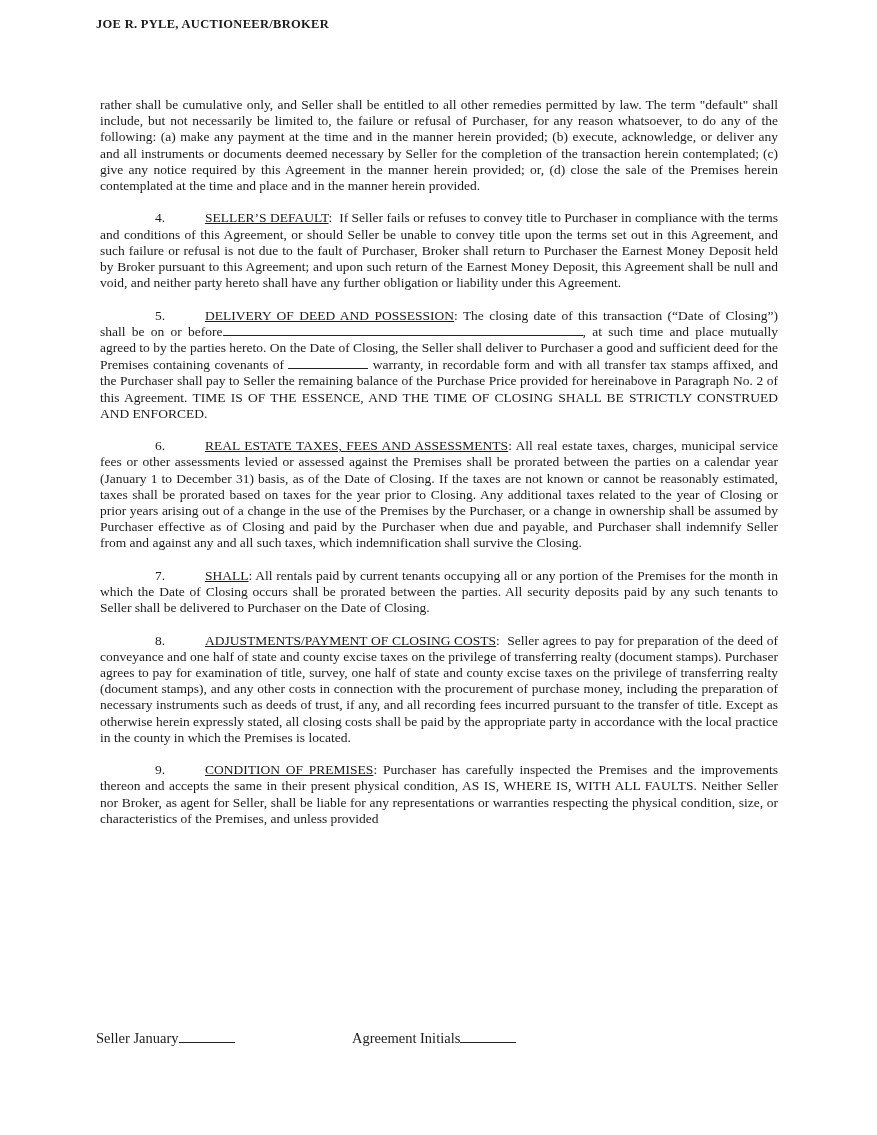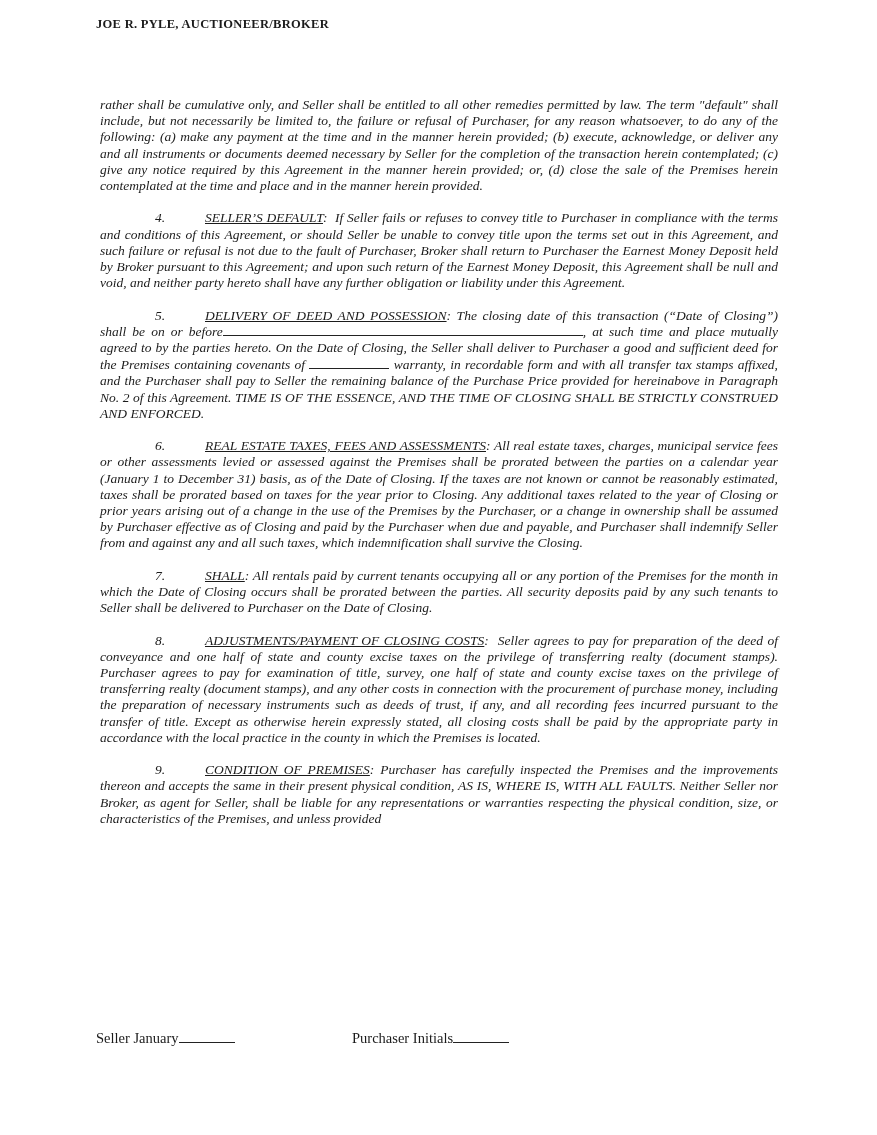--- a/index.html
+++ b/index.html
@@ -26,21 +26,20 @@
     white-space: nowrap;
   }
   .doc-body {
     position: absolute;
     top: 97px;
     left: 100px;
     width: 678px;
     font-size: 13.5px;
     line-height: 16.2px;
     text-align: justify;
-    font-style: italic;
   }
   .para {
     margin: 0 0 16.2px 0;
   }
   .para.indent {
     text-indent: 55px;
   }
   .pnum {
     display: inline-block;
     width: 50px;
@@ -90,17 +89,17 @@
       <p class="para indent"><span class="pnum">7.</span><span class="pheading">SHALL</span>: All rentals paid by current tenants occupying all or any portion of the Premises for the month in which the Date of Closing occurs shall be prorated between the parties. All security deposits paid by any such tenants to Seller shall be delivered to Purchaser on the Date of Closing.</p>
       <p class="para indent"><span class="pnum">8.</span><span class="pheading">ADJUSTMENTS/PAYMENT OF CLOSING COSTS</span>:&nbsp; Seller agrees to pay for preparation of the deed of conveyance and one half of state and county excise taxes on the privilege of transferring realty (document stamps). Purchaser agrees to pay for examination of title, survey, one half of state and county excise taxes on the privilege of transferring realty (document stamps), and any other costs in connection with the procurement of purchase money, including the preparation of necessary instruments such as deeds of trust, if any, and all recording fees incurred pursuant to the transfer of title. Except as otherwise herein expressly stated, all closing costs shall be paid by the appropriate party in accordance with the local practice in the county in which the Premises is located.</p>
       <p class="para indent"><span class="pnum">9.</span><span class="pheading">CONDITION OF PREMISES</span>: Purchaser has carefully inspected the Premises and the improvements thereon and accepts the same in their present physical condition, AS IS, WHERE IS, WITH ALL FAULTS. Neither Seller nor Broker, as agent for Seller, shall be liable for any representations or warranties respecting the physical condition, size, or characteristics of the Premises, and unless provided</p>
     </div>
 
   <div class="doc-footer">
     <div class="initials-item initials-seller">
       <span>Seller January</span><span class="initials-line"></span>
     </div>
     <div class="initials-item initials-purchaser">
-      <span>Purchaser Initials</span><span class="initials-line"></span>
+      <span>Agreement Initials</span><span class="initials-line"></span>
     </div>
   </div>
 
 </div>
 
 </body></html>

